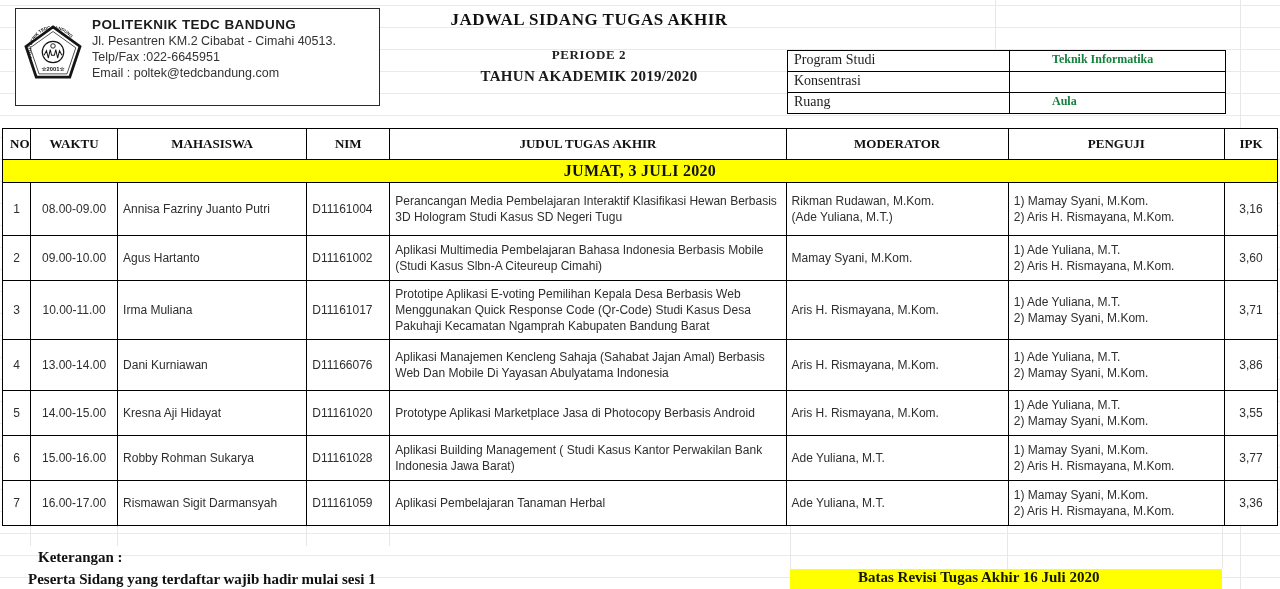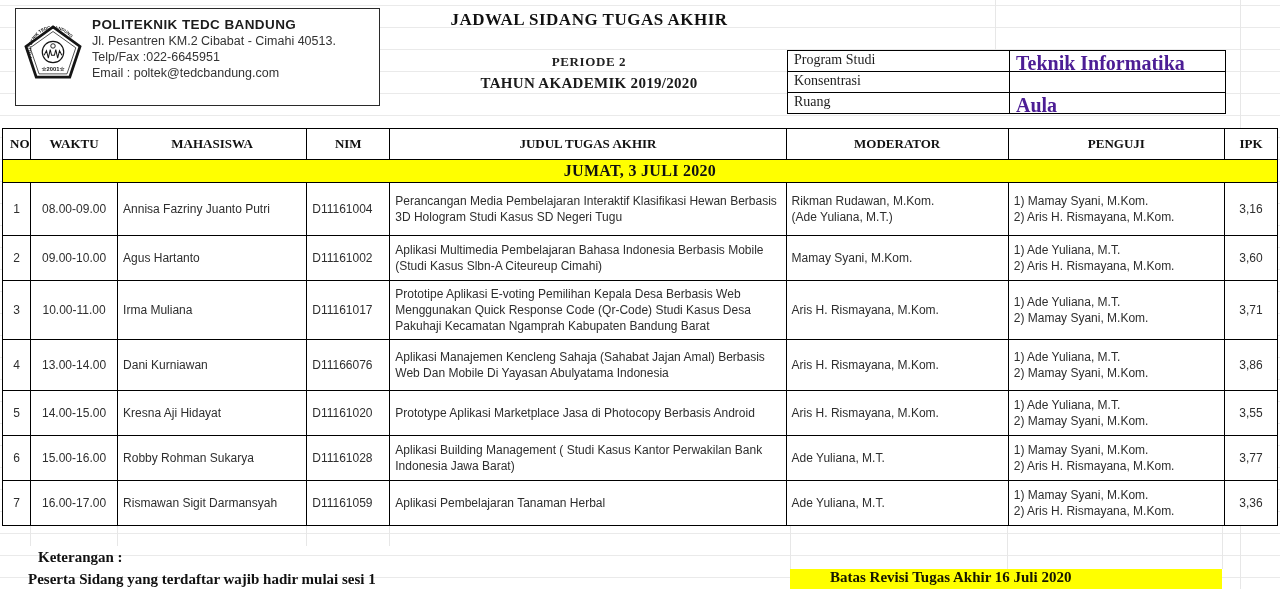--- a/index.html
+++ b/index.html
@@ -20,49 +20,49 @@
     border:1px solid #2a2a2a;background:#fff;
   }
   .lh-logo{position:absolute;left:7px;top:16px;}
   .lh-text{position:absolute;left:76px;top:7px;width:284px;}
   .lh-name{font-size:13.5px;font-weight:bold;color:#1c1c1c;letter-spacing:.4px;line-height:17px;}
   .lh-line{font-size:12.5px;color:#333;line-height:16px;}
   
   .title-block{position:absolute;left:380px;top:6px;width:418px;text-align:center;
     font-family:"Liberation Serif",serif;color:#111;}
   .doc-title{font-size:17px;font-weight:bold;letter-spacing:.5px;line-height:28px;}
-  .doc-sub1{font-size:13px;font-weight:bold;letter-spacing:.6px;margin-top:20px;color:#222;}
+  .doc-sub1{font-size:13px;font-weight:bold;letter-spacing:.6px;margin-top:13px;color:#222;}
   .doc-sub2{font-size:15px;font-weight:bold;letter-spacing:.3px;margin-top:5px;color:#1a1a1a;}
   
   .info-box{position:absolute;left:787px;top:50px;width:437px;border:1px solid #000;background:#fff;}
   .info-row{display:flex;height:20px;border-bottom:1px solid #000;}
   .info-row:last-child{border-bottom:none;}
   .info-label{width:222px;border-right:1px solid #000;font-family:"Liberation Serif",serif;
     font-size:14px;color:#1c1c1c;padding:1px 0 0 6px;box-sizing:border-box;}
-  .info-value{flex:1;font-family:"Liberation Serif",serif;font-weight:bold;font-size:20px;
-    color:#4c1d95;padding:1px 0 0 6px;}
+  .info-value{flex:1;font-family:"Liberation Serif",serif;font-weight:bold;font-size:12px;
+    color:#15803d;padding:1px 0 0 6px;margin-left:36px;}
   
   .sched{position:absolute;left:2px;top:128px;width:1276px;border-collapse:collapse;
     table-layout:fixed;background:#fff;}
   .sched th,.sched td{border:1px solid #000;overflow:hidden;box-sizing:border-box;}
   .sched thead th{font-family:"Liberation Serif",serif;font-weight:bold;font-size:13px;
     height:21px;color:#111;background:#fff;padding:7px;}
   .date-row td{background:#ffff00;font-family:"Liberation Serif",serif;font-weight:bold;
     font-size:16px;letter-spacing:.3px;text-align:center;height:23px;color:#111;margin-top:8px;}
   .sched tbody td{font-size:12px;color:#2e2e2e;padding:2px 5px;vertical-align:middle;line-height:16px;}
   .c-no,.c-waktu,.c-ipk{text-align:center;}
   .c-ipk{font-size:12.5px;}
   
   .foot-note{position:absolute;font-family:"Liberation Serif",serif;font-weight:bold;
     font-size:15px;color:#111;}
   .keterangan{left:38px;top:549px;}
   .peserta{left:28px;top:571px;}
   .deadline-bar{position:absolute;left:790px;top:569px;width:432px;height:20px;
     background:#ffff00;font-family:"Liberation Serif",serif;font-weight:bold;font-size:15px;
-    color:#161600;padding-left:40px;box-sizing:border-box;}
+    color:#161600;padding-left:68px;box-sizing:border-box;}
 </style>
 </head>
 <body>
 
 <div>
 
   <div class="grid-underlay"></div>
   <div class="gv" style="left:995px;top:0;height:50px"></div>
   <div class="gv" style="left:1240px;top:0;height:589px"></div>
   <div class="gv" style="left:30px;top:524px;height:22px"></div>

